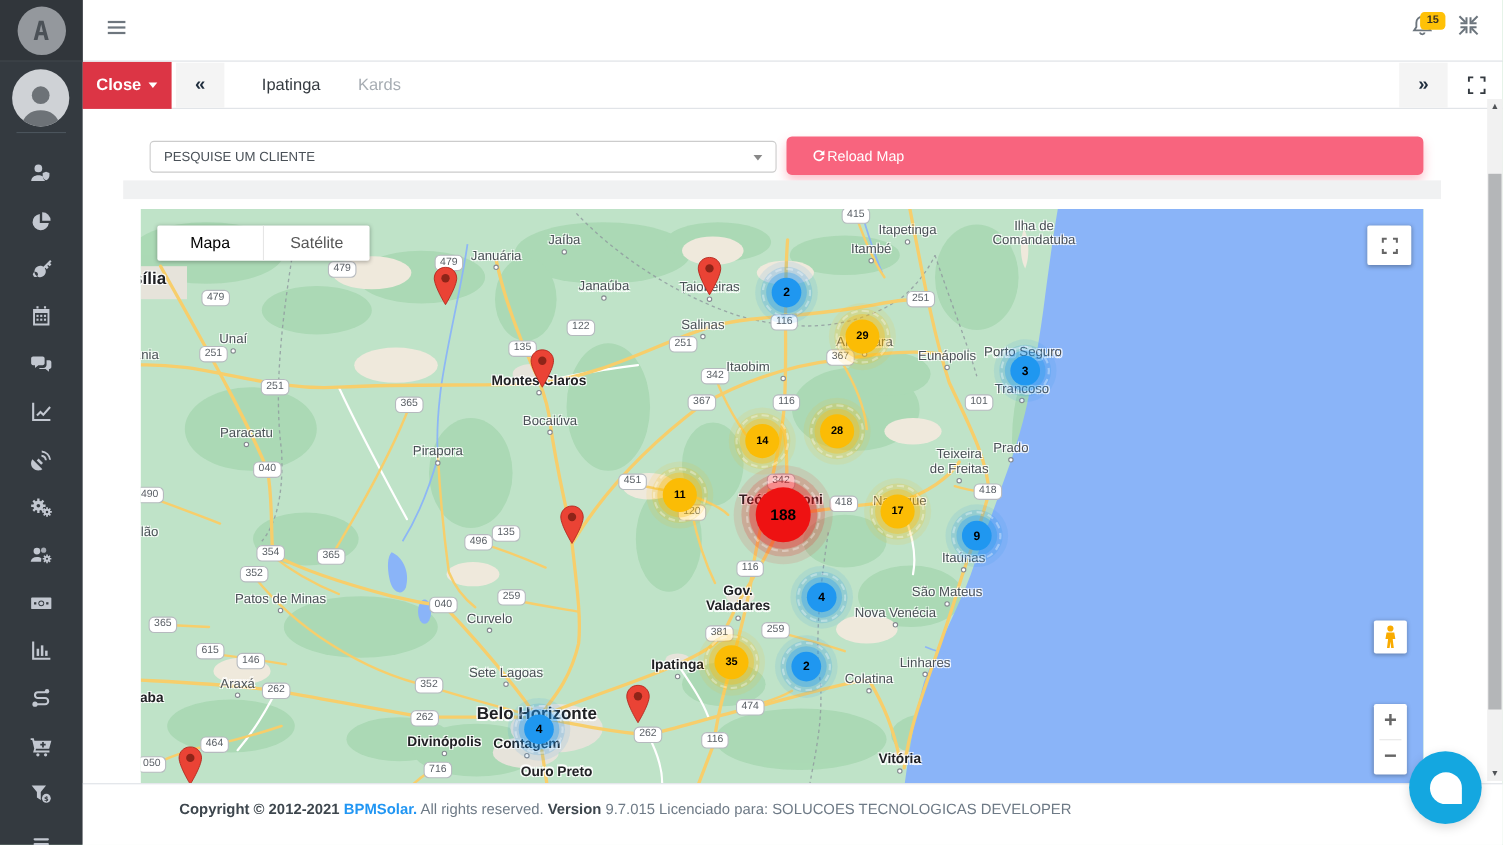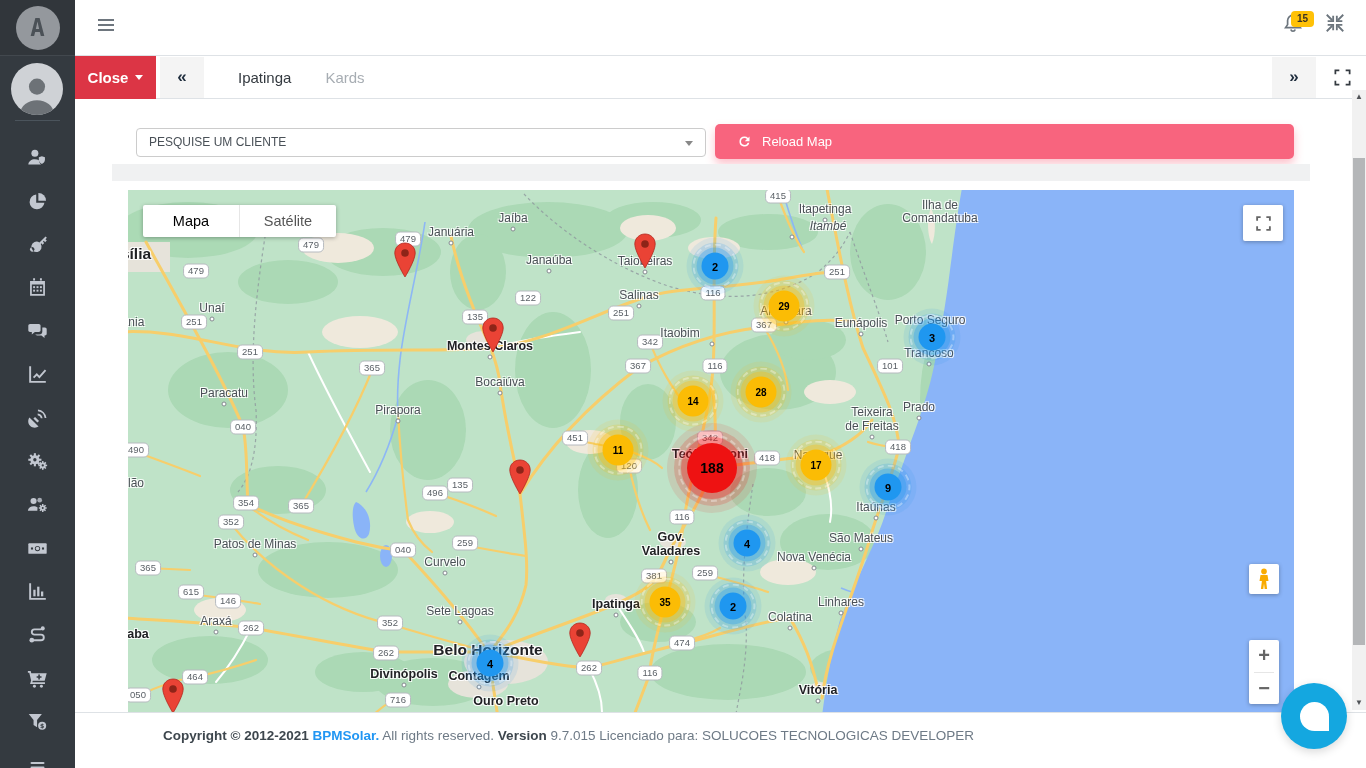--- a/index.html
+++ b/index.html
@@ -43,21 +43,21 @@
   .fs-btn{margin:0 14px 0 17px;cursor:pointer;display:flex}
   
   .content{position:fixed;left:75px;top:99px;right:0;bottom:0;background:#fff;z-index:10}
   .select2{position:absolute;left:61px;top:29px;width:570px;height:29px;border:1px solid #ccc;border-radius:4px;background:#fff;
     font-size:12px;color:#495057;line-height:27px;padding-left:12px;cursor:pointer}
   .select2 .arrow{position:absolute;right:12px;top:12px;width:0;height:0;border-left:4px solid transparent;
     border-right:4px solid transparent;border-top:5px solid #888}
   .reload-btn{position:absolute;left:640px;top:25px;width:579px;height:35px;border-radius:5px;background:var(--reload-pink);
     color:#fff;font-size:13px;display:flex;align-items:center;padding-left:22px;cursor:pointer;
     box-shadow:0 5px 10px rgba(248,100,126,.4)}
-  .reload-btn span{margin-left:10px}
+  .reload-btn span{}
   .grey-strip{position:absolute;left:37px;top:65px;width:1198px;height:17px;background:#f0f1f2}
   
   .map{position:absolute;left:53px;top:91px;width:1166px;height:522px;background:#bfe3c8;overflow:hidden;cursor:grab}
   .map svg.terrain{position:absolute;left:0;top:0}
   .mlabel{position:absolute;transform:translate(-50%,-50%);white-space:nowrap;font-size:12px;color:#4a5056;z-index:3;
     text-shadow:1px 1px 0 rgba(255,255,255,.85),-1px -1px 0 rgba(255,255,255,.85),1px -1px 0 rgba(255,255,255,.85),-1px 1px 0 rgba(255,255,255,.85)}
   .mlabel.b{font-weight:bold;color:#202124;font-size:12.5px}
   .mlabel.big{font-size:15.5px}
   .town-dot{position:absolute;width:5px;height:5px;border:1.5px solid #84898f;background:#fff;border-radius:50%;
     transform:translate(-50%,-50%);z-index:2}
@@ -487,21 +487,21 @@
         <div class="mlabel" style="left: 421px; top: 70px;">Janaúba</div>
         <div class="town-dot" style="left: 421px; top: 81px;"></div>
         <div class="mlabel" style="left: 511px; top: 105px;">Salinas</div>
         <div class="town-dot" style="left: 511px; top: 116px;"></div>
         <div class="mlabel" style="left: 517px; top: 71px;">Taiobeiras</div>
         <div class="town-dot" style="left: 517px; top: 82px;"></div>
         <div class="mlabel" style="left: 552px; top: 143px;">Itaobim</div>
         <div class="town-dot" style="left: 584px; top: 154px;"></div>
         <div class="mlabel" style="left: 658px; top: 121px;">Almenara</div>
         <div class="town-dot" style="left: 658px; top: 132px;"></div>
-        <div class="mlabel" style="left: 700px; top: 36px; font-style: italic;">Itambé</div>
+        <div class="mlabel" style="left: 664px; top: 36px;">Itambé</div>
         <div class="town-dot" style="left: 664px; top: 47px;"></div>
         <div class="mlabel" style="left: 697px; top: 19px;">Itapetinga</div>
         <div class="town-dot" style="left: 697px; top: 30px;"></div>
         <div class="mlabel" style="left: 812px; top: 15px;">Ilha de</div>
         <div class="mlabel" style="left: 812px; top: 28px;">Comandatuba</div>
         <div class="mlabel" style="left: 733px; top: 133px;">Eunápolis</div>
         <div class="town-dot" style="left: 733px; top: 144px;"></div>
         <div class="mlabel" style="left: 802px; top: 130px;">Porto Seguro</div>
         <div class="town-dot" style="left: 802px; top: 141px;"></div>
         <div class="mlabel" style="left: 801px; top: 163px;">Trancoso</div>

